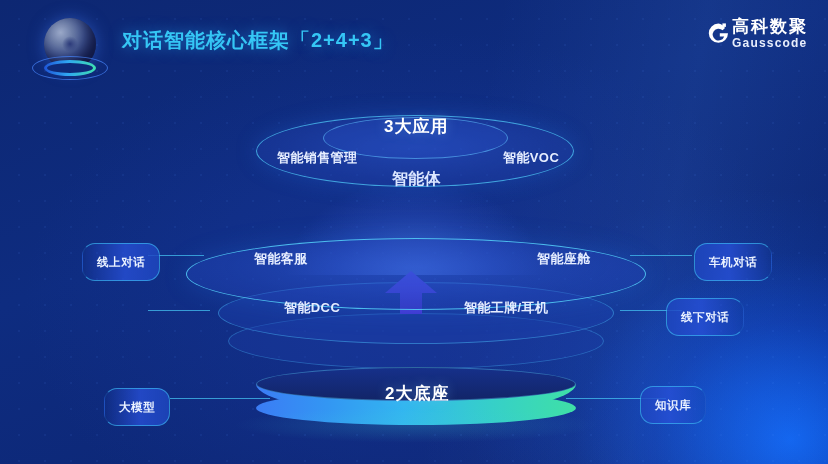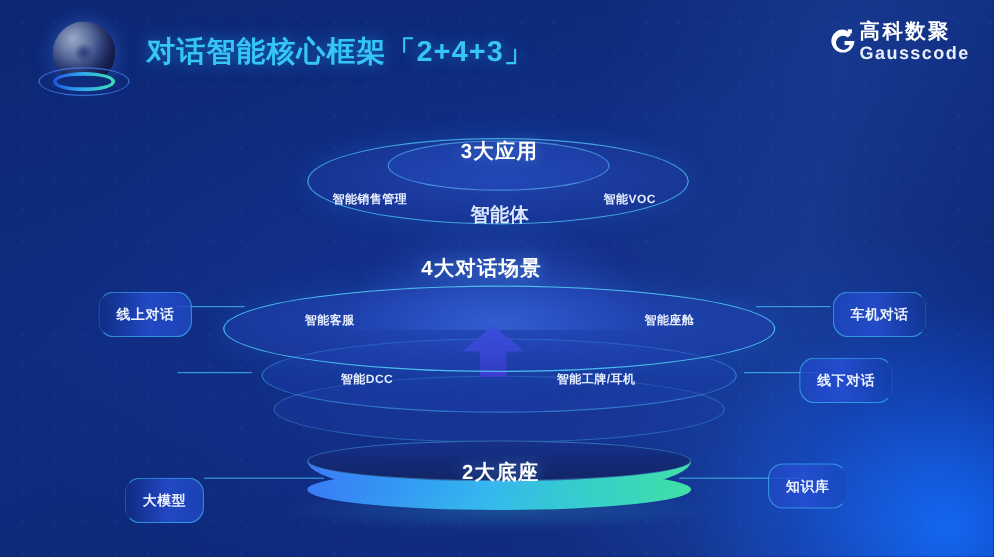--- a/index.html
+++ b/index.html
@@ -55,31 +55,31 @@
   .orb-ring-inner {
     position:absolute; left:14px; top:44px; width:52px; height:16px; border-radius:50%;
     border:3px solid transparent;
     background:
       linear-gradient(#0e2a78,#0e2a78) padding-box,
       linear-gradient(90deg,#1e54d8 0%,#2fa6f2 45%,#3fe0b0 100%) border-box;
   }
 
   #page-title {
     position:absolute; left:122px; top:27px;
-    font-size:24px; font-weight:700; letter-spacing:1px;
+    font-size:20px; font-weight:700; letter-spacing:1px;
     color:#35c6f5;
     text-shadow:0 0 14px rgba(40,170,250,.55);
     white-space:nowrap;
   }
 
   .brand { position:absolute; right:20px; top:18px; display:flex; align-items:center; gap:1px; }
   .brand-mark { width:24px; height:24px; position:relative; flex:0 0 auto; }
   .brand-text { line-height:1; }
   .brand-cn { font-size:17px; font-weight:700; color:#ffffff; letter-spacing:2px; }
-  .brand-en { font-size:15px; font-weight:700; color:#e8eefc; letter-spacing:1.2px; margin-top:2px; }
+  .brand-en { font-size:12px; font-weight:700; color:#e8eefc; letter-spacing:1.2px; margin-top:2px; }
 
   
   #diagram { position:absolute; left:0; top:95px; width:828px; height:369px; }
 
   
   .pill {
     position:absolute; height:38px; display:flex; align-items:center; justify-content:center;
     font-size:11.5px; font-weight:700; color:#eaf2ff; letter-spacing:.6px;
     white-space:nowrap; padding:0 14px;
   }
@@ -168,21 +168,21 @@
     position:absolute; left:-24px; top:40px; width:368px; height:36px; border-radius:50%;
     background:radial-gradient(ellipse at 50% 50%, rgba(60,200,220,.22) 0%, rgba(60,200,220,0) 70%);
   }
 
   
   .lbl { position:absolute; white-space:nowrap; }
   .lbl-head {
     color:#ffffff; font-size:17px; font-weight:700; letter-spacing:1px;
     text-shadow:0 0 12px rgba(120,190,255,.45);
   }
-  .lbl-sub { color:#e6eeff; font-size:10px; font-weight:700; letter-spacing:.4px;margin-top:10px; }
+  .lbl-sub { color:#e6eeff; font-size:13px; font-weight:700; letter-spacing:.4px; }
   .lbl-tiny { color:#dbe6ff; font-size:16px; font-weight:700; letter-spacing:.3px; }
 </style>
 </head>
 <body>
 
 <div id="stage">
   <div id="dots"></div>
   <div class="bg-sheen"></div>
 
   <div id="header">
@@ -229,38 +229,37 @@
     <div class="lbl lbl-sub" style="left:503px; top:54px;">智能VOC</div>
     <div class="lbl lbl-tiny" style="left:392px; top:74px;">智能体</div>
 
     <div class="arrow">
       <div class="arrow-head"></div>
       <div class="arrow-shaft"></div>
     </div>
 
     <div class="ring mid-ring-outer"></div>
 
-    <div class="lbl lbl-head" style="left:351px; top:117px;">4大对话场景</div>
     <div class="lbl lbl-sub" style="left:254px; top:155px;">智能客服</div>
     <div class="lbl lbl-sub" style="left:537px; top:155px;">智能座舱</div>
     <div class="lbl lbl-sub" style="left:284px; top:204px;">智能DCC</div>
     <div class="lbl lbl-sub" style="left:464px; top:204px;text-align:right;">智能工牌/耳机</div>
 
     <div class="cyl">
       <div class="cyl-bot"></div>
       <div class="cyl-body"></div>
       <div class="cyl-face"></div>
       <div class="cyl-glow"></div>
     </div>
     <div class="lbl lbl-head" style="left:385px; top:287px;">2大底座</div>
 
     <div class="pill left" style="left:82px; top:148px;">
       <span>线上对话</span>
     </div>
-    <div class="pill left" style="left:104px; top:303px;">
+    <div class="pill left" style="left:104px; top:293px;">
       <span>大模型</span>
     </div>
 
     <div class="pill right" style="left:694px; top:148px;">
       <span>车机对话</span>
     </div>
     <div class="pill right" style="left:640px; top:291px;">
       <span>知识库</span>
     </div>
     <div class="pill right" style="left:666px; top:203px;">

